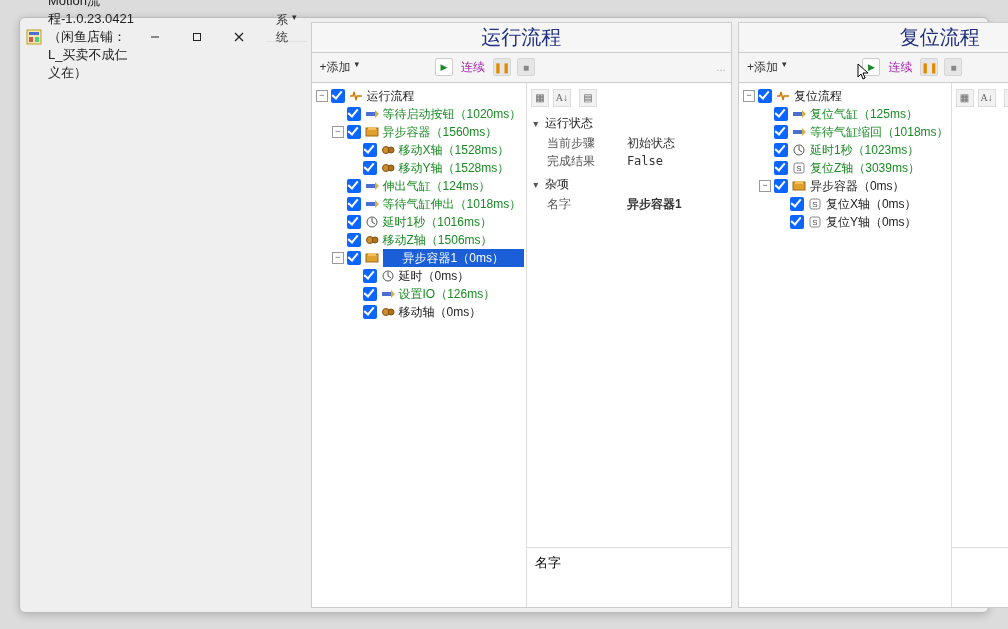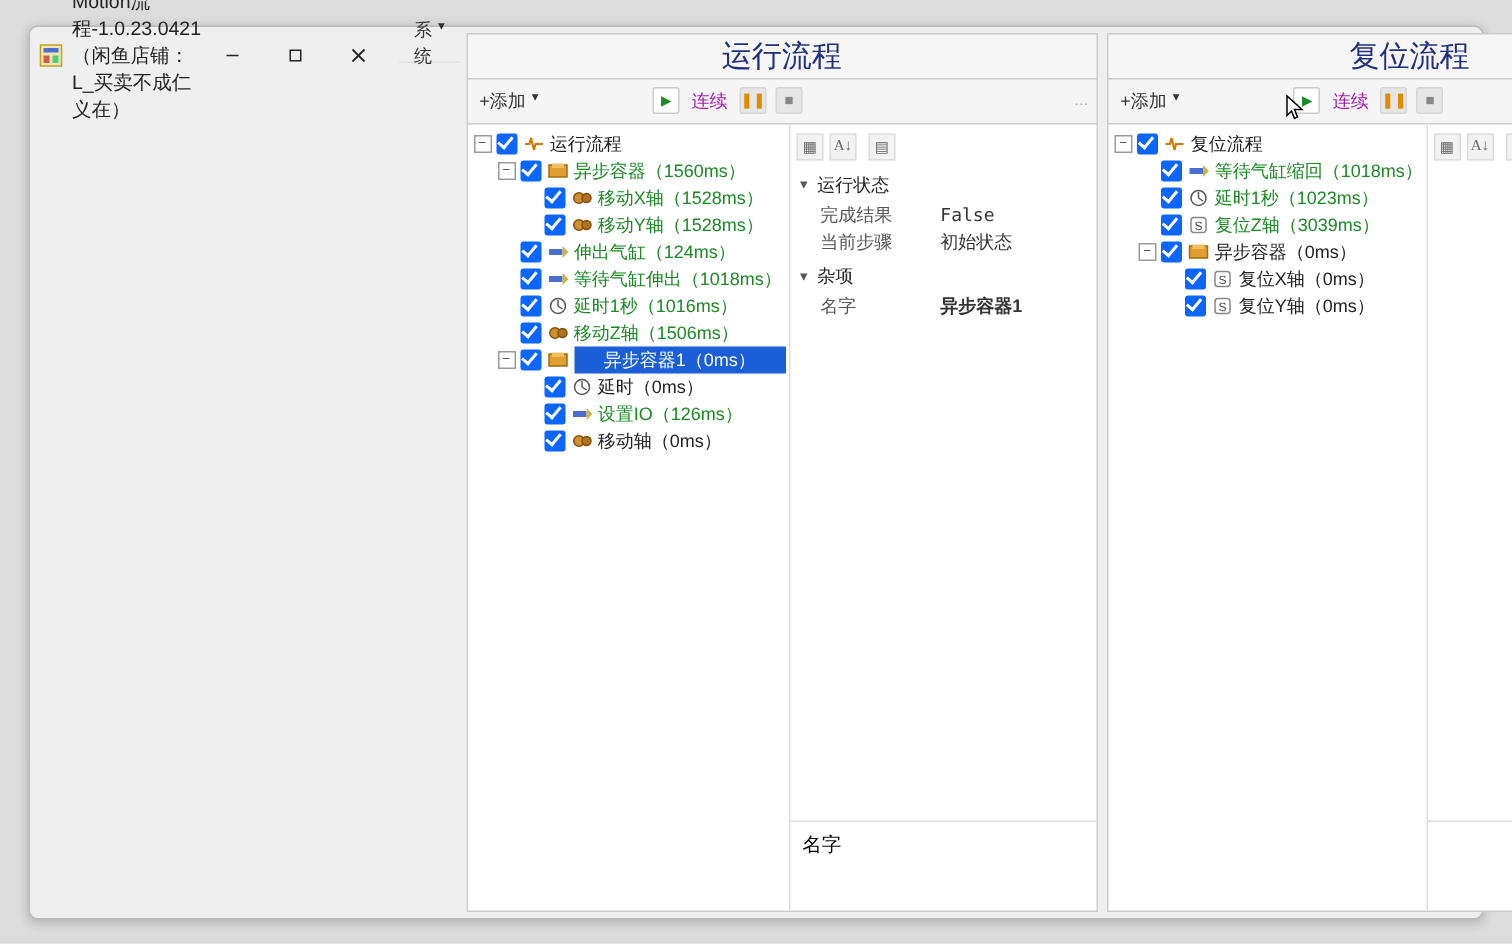--- a/index.html
+++ b/index.html
@@ -119,20 +119,33 @@
                 <span class="check"></span>
                 <span class="ticon">
                     <svg width="14" height="12" viewBox="0 0 14 12">
                       <path d="M1 6h3l1-4 2 8 1-4h5" fill="none" stroke="#d07a00" stroke-width="1.4"></path>
                     </svg>
                   </span>
                 <span class="label black">运行流程</span>
               </div>
               <ul>
                 <li class="node">
+                    <div class="node-row">
+                      <span class="expander blank"></span>
+                      <span class="check"></span>
+                      <span class="ticon">
+                        <svg width="14" height="12" viewBox="0 0 14 12">
+                          <rect x="1" y="4" width="9" height="4" fill="#4a6fd0"></rect>
+                          <path d="M10 2v8l4-4z" fill="#d0b24a"></path>
+                        </svg>
+                      </span>
+                      <span class="label">等待启动按钮（1020ms）</span>
+                    </div>
+                  </li>
+                <li class="node">
                   <div class="node-row">
                       <span class="expander">−</span>
                       <span class="check"></span>
                       <span class="ticon">
                         <svg width="14" height="12" viewBox="0 0 14 12">
                           <rect x="1" y="2" width="12" height="8" fill="#e0a030" stroke="#a06a10"></rect>
                           <rect x="3" y="1" width="8" height="3" fill="#f0c060"></rect>
                         </svg>
                       </span>
                       <span class="label">异步容器（1560ms）</span>
@@ -283,26 +296,26 @@
               <span class="pbtn">▦</span>
               <span class="pbtn" style="font-family:serif;">A↓</span>
               <span class="pbtn" style="margin-left:6px;">▤</span>
             </div>
             <div class="prop-group">
               <div class="prop-group-hdr">
                   <span class="caret">▾</span>
                   <span>运行状态</span>
                 </div>
               <div class="prop-row">
+                  <span class="prop-key">当前步骤</span>
+                  <span class="prop-val">初始状态</span>
+                </div>
+              <div class="prop-row">
                   <span class="prop-key">完成结果</span>
                   <span class="prop-val" style="font-family:Consolas,monospace;">False</span>
-                </div>
-              <div class="prop-row">
-                  <span class="prop-key">当前步骤</span>
-                  <span class="prop-val">初始状态</span>
                 </div>
             </div>
             <div class="prop-group">
               <div class="prop-group-hdr">
                   <span class="caret">▾</span>
                   <span>杂项</span>
                 </div>
               <div class="prop-row">
                   <span class="prop-key">名字</span>
                   <span class="prop-val bold">异步容器1</span>
@@ -353,20 +366,33 @@
                 <li class="node">
                     <div class="node-row">
                       <span class="expander blank"></span>
                       <span class="check"></span>
                       <span class="ticon">
                         <svg width="14" height="12" viewBox="0 0 14 12">
                           <rect x="1" y="4" width="9" height="4" fill="#4a6fd0"></rect>
                           <path d="M10 2v8l4-4z" fill="#d0b24a"></path>
                         </svg>
                       </span>
+                      <span class="label">复位气缸（125ms）</span>
+                    </div>
+                  </li>
+                <li class="node">
+                    <div class="node-row">
+                      <span class="expander blank"></span>
+                      <span class="check"></span>
+                      <span class="ticon">
+                        <svg width="14" height="12" viewBox="0 0 14 12">
+                          <rect x="1" y="4" width="9" height="4" fill="#4a6fd0"></rect>
+                          <path d="M10 2v8l4-4z" fill="#d0b24a"></path>
+                        </svg>
+                      </span>
                       <span class="label">等待气缸缩回（1018ms）</span>
                     </div>
                   </li>
                 <li class="node">
                     <div class="node-row">
                       <span class="expander blank"></span>
                       <span class="check"></span>
                       <span class="ticon">
                         <svg width="14" height="12" viewBox="0 0 14 12">
                           <circle cx="7" cy="6" r="5" fill="#fff" stroke="#555"></circle>

